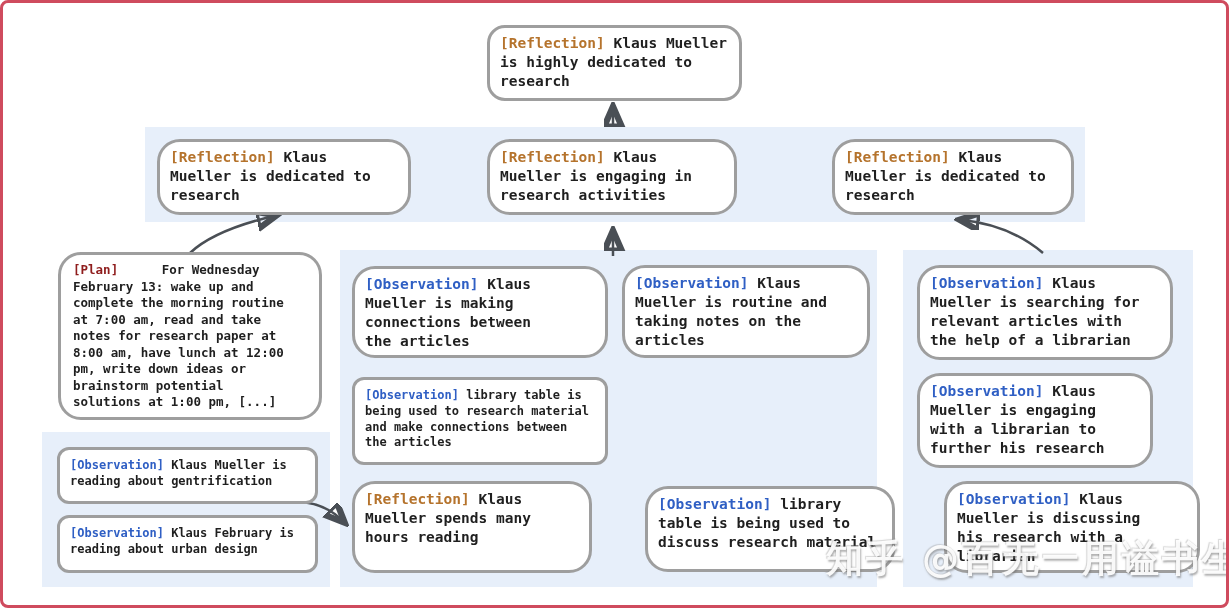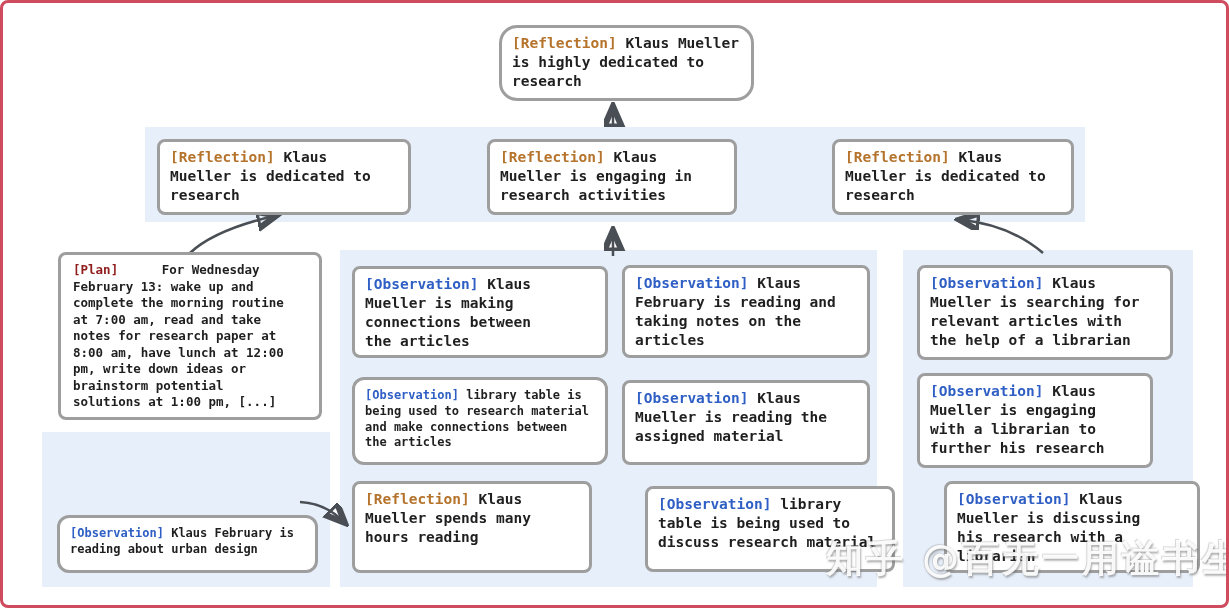--- a/index.html
+++ b/index.html
@@ -38,21 +38,21 @@
   .arrows path{
     stroke:var(--arrow);
     stroke-width:2.5;
     fill:none;
   }
   .node{
     position:absolute;
     box-sizing:border-box;
     background:#ffffff;
     border:3px solid var(--node-border);
-    border-radius:8px;
+    border-radius:23px;
     padding:6px 12px 6px 10px;
     font-weight:bold;
     font-size:14.5px;
     line-height:1.32;
     color:#1f1f1f;
     z-index:2;
   }
   .node.small{font-size:12px;border-radius:12px;padding:8px 10px;}
   .node.plan-size{font-size:12.5px;padding:7px 12px;}
   .node.pr-lg{padding-right:26px;}
@@ -92,21 +92,21 @@
         <path d="M0,0 L8,3.5 L0,7 z" fill="#4a4f55" stroke="none"></path>
       </marker>
     </defs>
     <path d="M613,126 L613,109" marker-end="url(#ah)"></path>
     <path d="M613,256 L613,233" marker-end="url(#ah)"></path>
     <path d="M190,253 C208,236 240,224 274,216" marker-end="url(#ah)"></path>
     <path d="M1043,253 C1018,232 992,223 962,220" marker-end="url(#ah)"></path>
     <path d="M300,502 C318,503 332,510 343,521" marker-end="url(#ah)"></path>
   </svg>
 
-  <div class="node" style="left:499px;top:25px;width:255px;height:76px;border-radius:18px">
+  <div class="node" style="left:487px;top:25px;width:255px;height:76px;border-radius:18px">
     <span class="tag reflection">[Reflection]</span><span class="txt">Klaus Mueller is highly dedicated to research</span>
   </div>
 
   <div class="node" style="left:157px;top:139px;width:254px;height:76px">
     <span class="tag reflection">[Reflection]</span><span class="txt">Klaus Mueller is dedicated to research</span>
   </div>
   <div class="node" style="left:487px;top:139px;width:250px;height:76px">
     <span class="tag reflection">[Reflection]</span><span class="txt">Klaus Mueller is engaging in research activities</span>
   </div>
   <div class="node" style="left:832px;top:139px;width:242px;height:76px">
@@ -118,39 +118,39 @@
 February 13: wake up and
 complete the morning routine
 at 7:00 am, read and take
 notes for research paper at
 8:00 am, have lunch at 12:00
 pm, write down ideas or
 brainstorm potential
 solutions at 1:00 pm, [...]</span>
   </div>
 
+  <div class="node small" style="left:57px;top:447px;width:261px;height:57px">
+    <span class="tag observation">[Observation]</span><span class="txt">Klaus Mueller is reading about gentrification</span>
+  </div>
   <div class="node small" style="left:57px;top:515px;width:261px;height:58px">
     <span class="tag observation">[Observation]</span><span class="txt">Klaus February is reading about urban design</span>
   </div>
 
   <div class="node pr-xl" style="left:352px;top:266px;width:256px;height:92px">
     <span class="tag observation">[Observation]</span><span class="txt">Klaus Mueller is making connections between the articles</span>
   </div>
   <div class="node small" style="left:352px;top:377px;width:256px;height:88px">
     <span class="tag observation">[Observation]</span><span class="txt">library table is being used to research material and make connections between the articles</span>
   </div>
   <div class="node pr-lg" style="left:352px;top:481px;width:240px;height:92px">
     <span class="tag reflection">[Reflection]</span><span class="txt">Klaus Mueller spends many hours reading</span>
   </div>
 
   <div class="node" style="left:622px;top:265px;width:248px;height:93px">
-    <span class="tag observation">[Observation]</span><span class="txt">Klaus February is reading and taking notes on the articles</span>
-  </div>
-  <div class="node" style="left:622px;top:380px;width:248px;height:85px">
-    <span class="tag observation">[Observation]</span><span class="txt">Klaus Mueller is reading the assigned material</span>
+    <span class="tag observation">[Observation]</span><span class="txt">Klaus Mueller is routine and taking notes on the articles</span>
   </div>
   <div class="node" style="left:645px;top:486px;width:250px;height:86px">
     <span class="tag observation">[Observation]</span><span class="txt">library table is being used to discuss research material</span>
   </div>
 
   <div class="node pr-lg" style="left:917px;top:265px;width:256px;height:95px">
     <span class="tag observation">[Observation]</span><span class="txt">Klaus Mueller is searching for relevant articles with the help of a librarian</span>
   </div>
   <div class="node pr-lg" style="left:917px;top:373px;width:236px;height:95px">
     <span class="tag observation">[Observation]</span><span class="txt">Klaus Mueller is engaging with a librarian to further his research</span>

